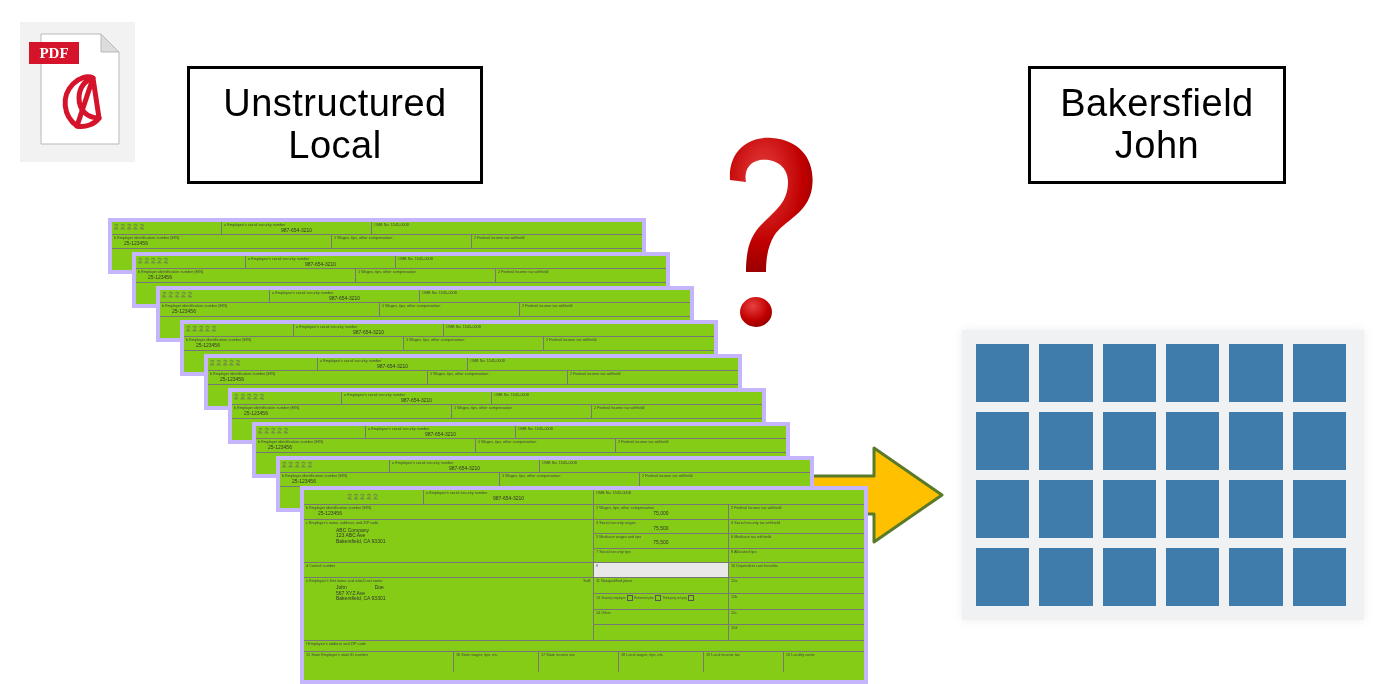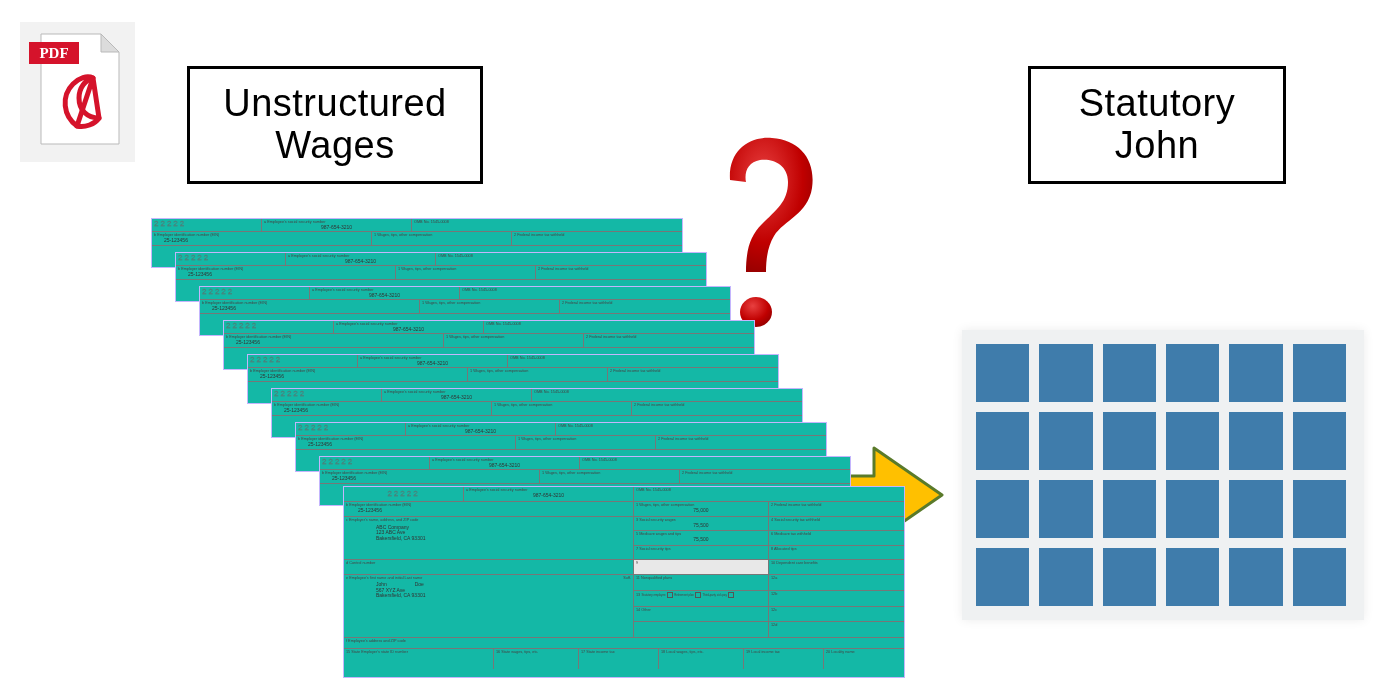--- a/index.html
+++ b/index.html
@@ -84,28 +84,27 @@
   }
   .form-stack {
     position: absolute;
     top: 218px;
     left: 108px;
     width: 620px;
     height: 450px;
   }
   .form {
     position: absolute;
-    background: #14b8a6;
-    border: 1px solid #c4b5fd;
+    background: #84cc16;
+    border: 4px solid #c4b5fd;
     font-family: Arial, sans-serif;
     font-size: 4.5px;
     color: #333;
     line-height: 1.1;
     overflow: hidden;
-    margin-left: 43px;
   }
   .form.small {
     width: 530px;
     height: 48px;
   }
   .form.big {
     width: 560px;
     height: 190px;
   }
   .form-row {
@@ -133,24 +132,24 @@
     <rect x="0" y="12" width="50" height="22" fill="#d5132b"></rect>
     <text x="25" y="28" text-anchor="middle" fill="#fff" font-family="Arial Black" font-size="15" font-weight="bold">PDF</text>
 
     <path d="M48 96 C34 86 32 66 44 54 C50 48 58 45 64 48 C56 50 50 58 50 68 C50 80 58 88 70 88 C66 94 56 98 48 96 Z" fill="none" stroke="#d5132b" stroke-width="5" stroke-linecap="round" stroke-linejoin="round"></path>
     <path d="M48 96 L64 48 L70 88" fill="none" stroke="#d5132b" stroke-width="5" stroke-linecap="round" stroke-linejoin="round"></path>
   </svg>
 </div>
 
 <div class="label-box label-left">
   <span>Unstructured</span>
-  <span>Wages</span>
+  <span>Local</span>
 </div>
 <div class="label-box label-right">
-  <span>Statutory</span>
+  <span>Bakersfield</span>
   <span>John</span>
 </div>
 
 <div class="question">
   <svg width="130" height="230" viewBox="0 0 130 230">
     <defs>
       <radialGradient id="qg" cx="40%" cy="30%" r="80%">
         <stop offset="0%" stop-color="#e84040"></stop>
         <stop offset="60%" stop-color="#c00000"></stop>
         <stop offset="100%" stop-color="#8a0000"></stop>

